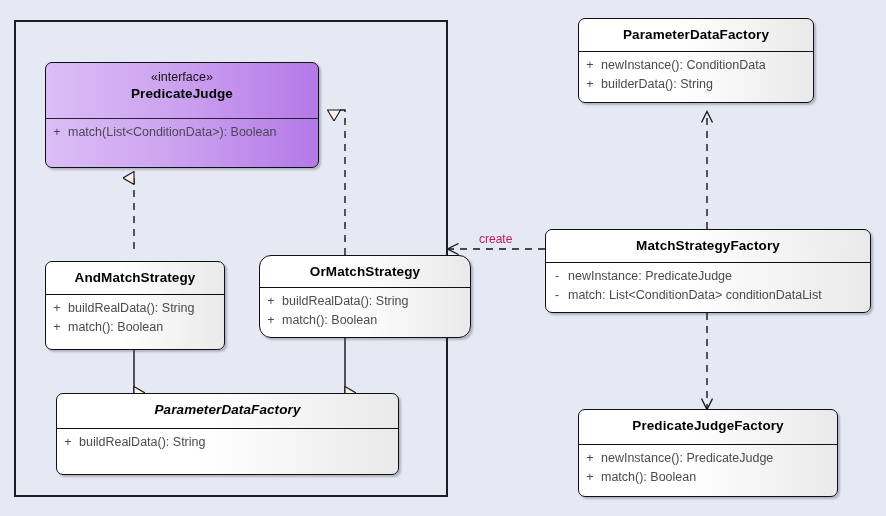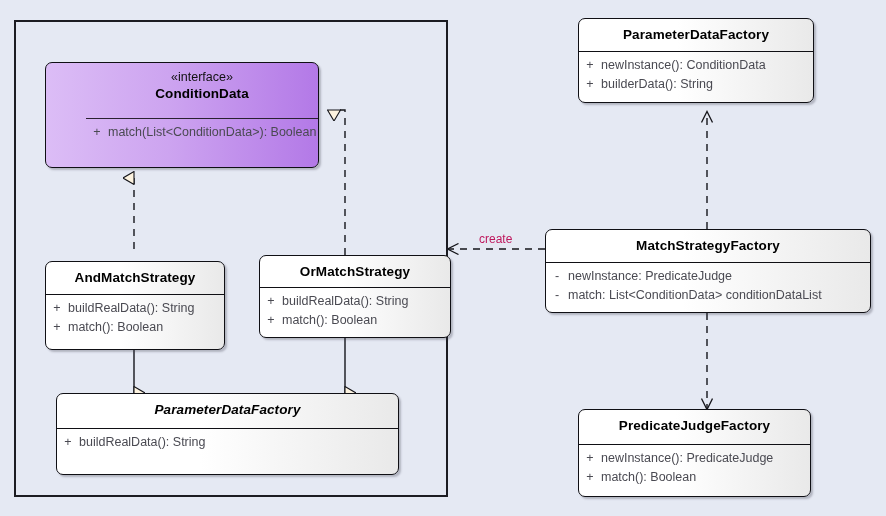--- a/index.html
+++ b/index.html
@@ -41,21 +41,20 @@
     position: absolute;
     box-sizing: border-box;
     border: 1px solid #0f0f14;
     border-radius: 7px;
     background: linear-gradient(to right, #ffffff 0%, #ffffff 42%, #e9e9e9 100%);
     box-shadow: 2px 2px 2px rgba(60,60,75,0.30);
     overflow: hidden;
   }
   .uml-class.iface {
     background: linear-gradient(to right, #dcbdf6 0%, #cda4f0 45%, #b379e7 100%);
-    padding-left: 40px;
   }
   .uml-head {
     box-sizing: border-box;
     padding: 7px 8px 8px 8px;
     text-align: center;
     border-bottom: 1px solid #0f0f14;
   }
   .uml-class.iface .uml-head {
     border-bottom: 1px solid #2a2130;
   }
@@ -152,21 +151,21 @@
     </g>
   </svg>
 
   <div class="edge-label" style="left:479px; top:232px;">create</div>
 
   <div class="package" style="left:14px; top:20px; width:434px; height:477px;"></div>
 
   <div class="uml-class iface" style="left:45px; top:62px; width:274px; height:106px;">
     <div class="uml-head" style="height:56px;">
       <span class="stereotype">«interface»</span>
-      <span class="cls-name">ConditionData</span>
+      <span class="cls-name">PredicateJudge</span>
     </div>
     <div class="uml-body">
       <div class="member">
         <span class="vis">+</span>
         <span class="sig">match(List&lt;ConditionData&gt;): Boolean</span>
       </div>
     </div>
   </div>
 
   <div class="uml-class" style="left:45px; top:261px; width:180px; height:89px;">
@@ -178,21 +177,21 @@
         <span class="vis">+</span>
         <span class="sig">buildRealData(): String</span>
       </div>
       <div class="member">
         <span class="vis">+</span>
         <span class="sig">match(): Boolean</span>
       </div>
     </div>
   </div>
 
-  <div class="uml-class" style="left:259px; top:255px; width:192px; height:83px;">
+  <div class="uml-class" style="left:259px; top:255px; width:212px; height:83px;border-radius:12px;">
     <div class="uml-head" style="height:32px;">
       <span class="cls-name">OrMatchStrategy</span>
     </div>
     <div class="uml-body">
       <div class="member">
         <span class="vis">+</span>
         <span class="sig">buildRealData(): String</span>
       </div>
       <div class="member">
         <span class="vis">+</span>
@@ -238,21 +237,21 @@
         <span class="vis">-</span>
         <span class="sig">newInstance: PredicateJudge</span>
       </div>
       <div class="member">
         <span class="vis">-</span>
         <span class="sig">match: List&lt;ConditionData&gt; conditionDataList</span>
       </div>
     </div>
   </div>
 
-  <div class="uml-class" style="left:578px; top:409px; width:233px; height:88px;">
+  <div class="uml-class" style="left:578px; top:409px; width:260px; height:88px;">
     <div class="uml-head" style="height:35px;">
       <span class="cls-name">PredicateJudgeFactory</span>
     </div>
     <div class="uml-body">
       <div class="member">
         <span class="vis">+</span>
         <span class="sig">newInstance(): PredicateJudge</span>
       </div>
       <div class="member">
         <span class="vis">+</span>

